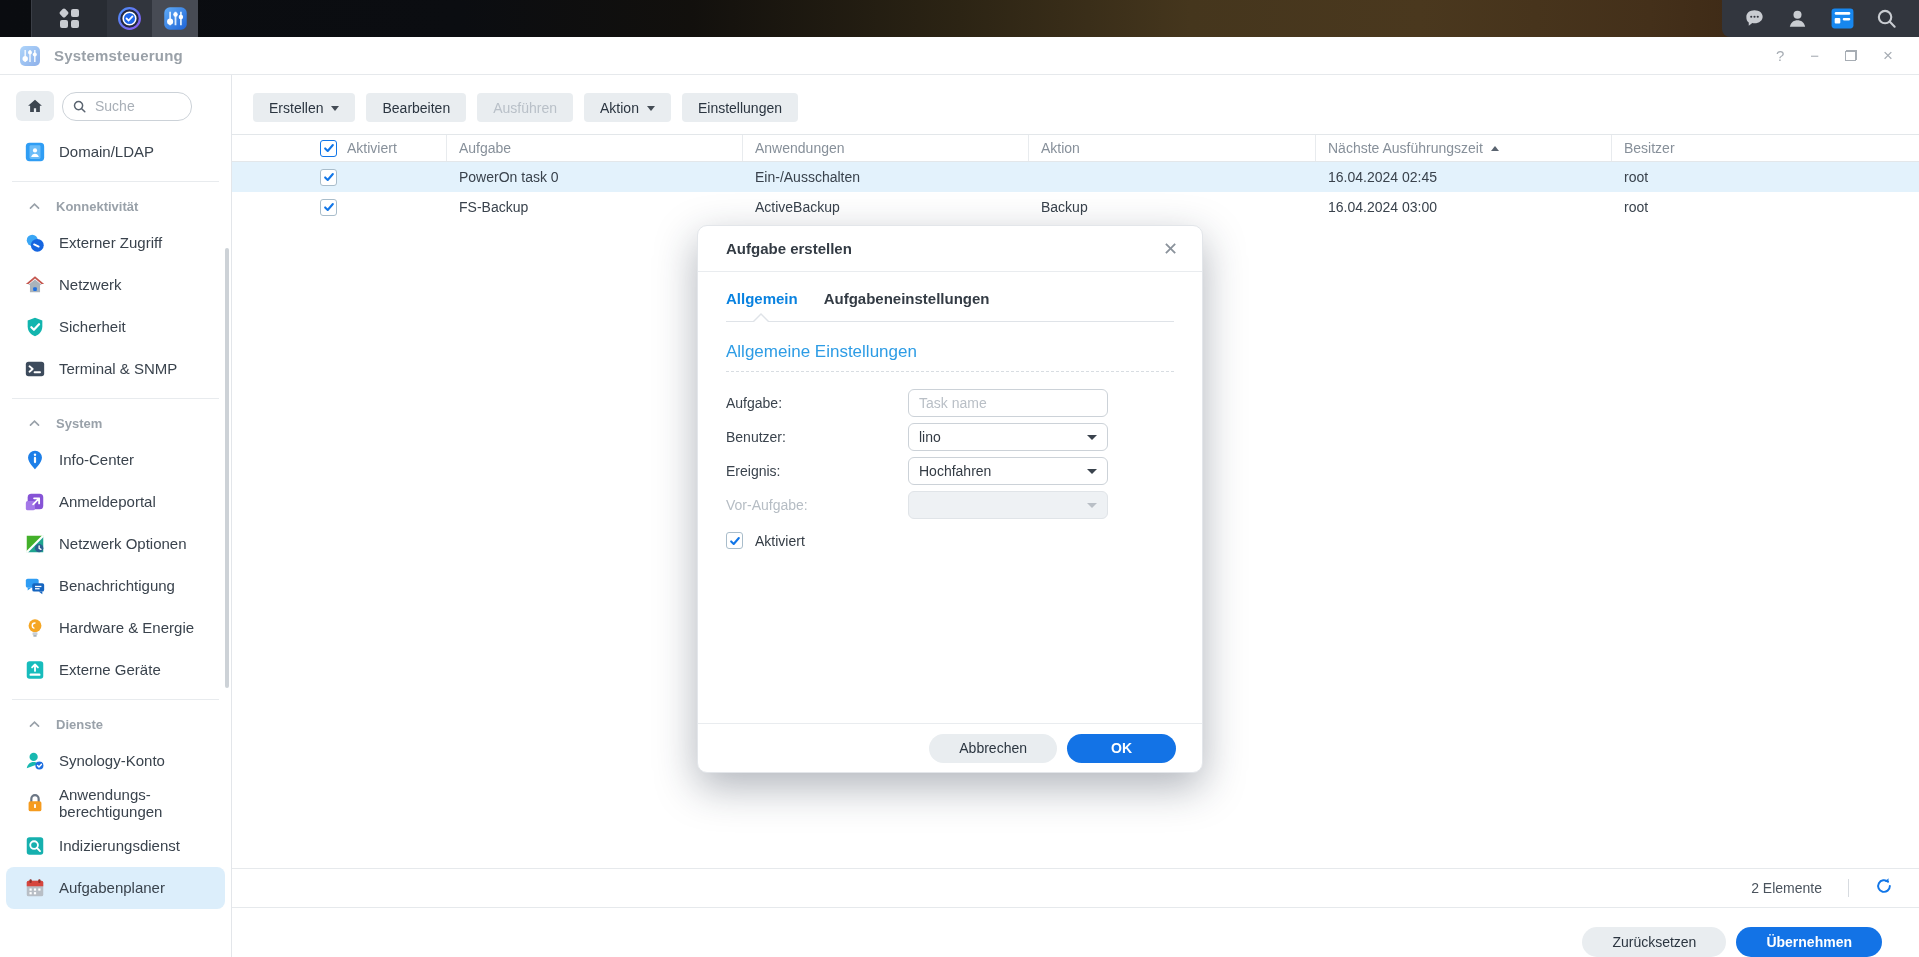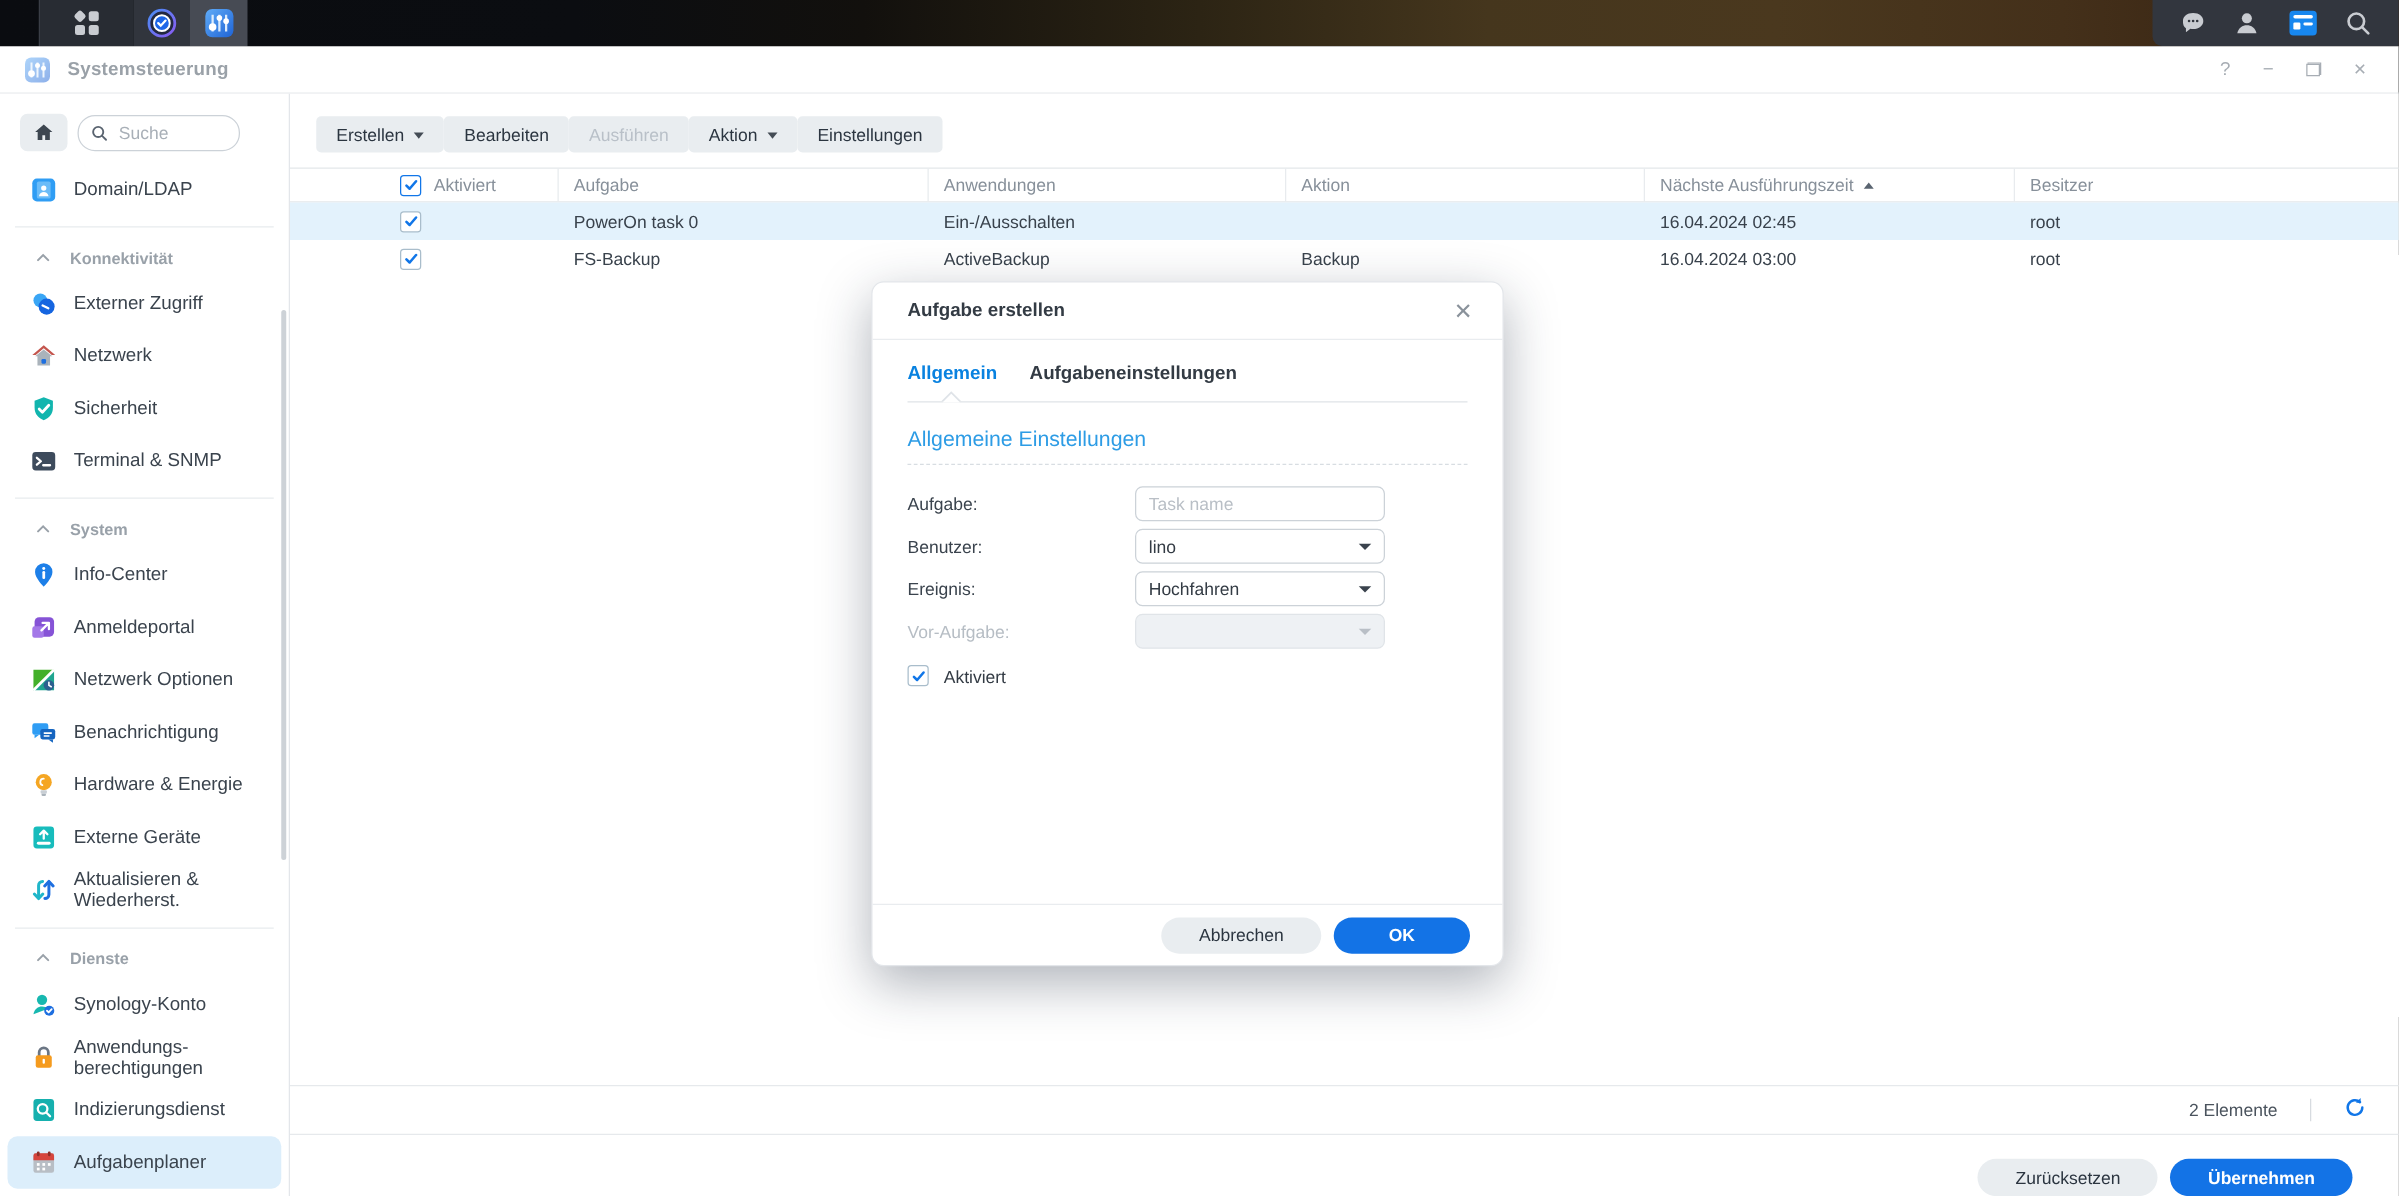--- a/index.html
+++ b/index.html
@@ -48,21 +48,21 @@
   .sb-item .ic { width:22px; height:22px; flex:0 0 22px; }
   .sb-item .lbl { font-size:15px; color:#3a434d; line-height:1.15; }
   .sb-item.selected { background:#dceefb; border-radius:8px; margin:0 6px; padding-left:18px; }
   .sb-sect { display:flex; align-items:center; gap:15px; height:32px; padding-left:28px; margin-top:2px; }
   .sb-sect .slbl { font-size:13px; font-weight:bold; color:#99a1a9; }
   .sb-div { height:1px; background:#e8ebee; margin:8px 12px; }
   .sb-scroll { position:absolute; right:2px; top:173px; width:4px; height:440px; background:#cdd2d7; border-radius:2px; }
 
   
   .main { flex:1; display:flex; flex-direction:column; min-width:0; background:#fff; }
-  .toolbar { display:flex; gap:0; padding:18px 0 0 21px; }
+  .toolbar { display:flex; gap:11px; padding:18px 0 0 21px; }
   .tbtn { height:29px; background:#e9edf0; border:none; border-radius:4px; padding:0 16px; font-size:14px;
     color:#2b3540; display:inline-flex; align-items:center; gap:8px; font-family:inherit; cursor:pointer; }
   .tbtn.disabled { color:#b9c0c8; cursor:default; }
   .caret { width:0; height:0; border-left:4.5px solid transparent; border-right:4.5px solid transparent; border-top:5px solid #444c55; margin-top:1px; }
 
   .table { margin-top:12px; font-size:14px; }
   .trow { display:grid; grid-template-columns:215px 296px 286px 287px 296px 1fr; align-items:center; }
   .thead { height:28px; border-top:1px solid #e3e7ea; border-bottom:1px solid #e3e7ea; color:#87909a; }
   .thead > div { height:100%; display:flex; align-items:center; padding-left:12px; border-right:1px solid #e8ebee; }
   .thead > div:last-child { border-right:none; }
@@ -339,29 +339,20 @@
           <span class="lbl">Hardware &amp; Energie</span>
         </div>
         <div class="sb-item">
           <svg class="ic" viewBox="0 0 24 24">
             <rect x="3" y="2.5" width="18" height="19" rx="3" fill="#17bcbc"></rect>
             <path d="M12 6v7M12 6l-3.2 3.2M12 6l3.2 3.2" fill="none" stroke="#fff" stroke-width="2" stroke-linecap="round" stroke-linejoin="round"></path>
             <rect x="6" y="15.8" width="12" height="2.6" rx="1.3" fill="#fff"></rect>
           </svg>
           <span class="lbl">Externe Geräte</span>
         </div>
-        <div class="sb-item">
-          <svg class="ic" viewBox="0 0 24 24">
-            <path d="M7.5 19V8a3.5 3.5 0 0 1 3.5-3.5" fill="none" stroke="#1fb6c9" stroke-width="2.6" stroke-linecap="round"></path>
-            <path d="M3.8 15.5l3.7 4 3.7-4" fill="none" stroke="#1fb6c9" stroke-width="2.6" stroke-linecap="round" stroke-linejoin="round"></path>
-            <path d="M16.5 5v11a3.5 3.5 0 0 1-3.5 3.5" fill="none" stroke="#1e6fe0" stroke-width="2.6" stroke-linecap="round"></path>
-            <path d="M12.8 8.5l3.7-4 3.7 4" fill="none" stroke="#1e6fe0" stroke-width="2.6" stroke-linecap="round" stroke-linejoin="round"></path>
-          </svg>
-          <span class="lbl" style="max-width:130px">Aktualisieren &amp; Wiederherst.</span>
-        </div>
 
         <div class="sb-div"></div>
         <div class="sb-sect">
           <svg width="13" height="13" viewBox="0 0 16 16">
             <path d="M3 10l5-5 5 5" fill="none" stroke="#99a1a9" stroke-width="2" stroke-linecap="round"></path>
           </svg>
           <span class="slbl">Dienste</span>
         </div>
 
         <div class="sb-item">

